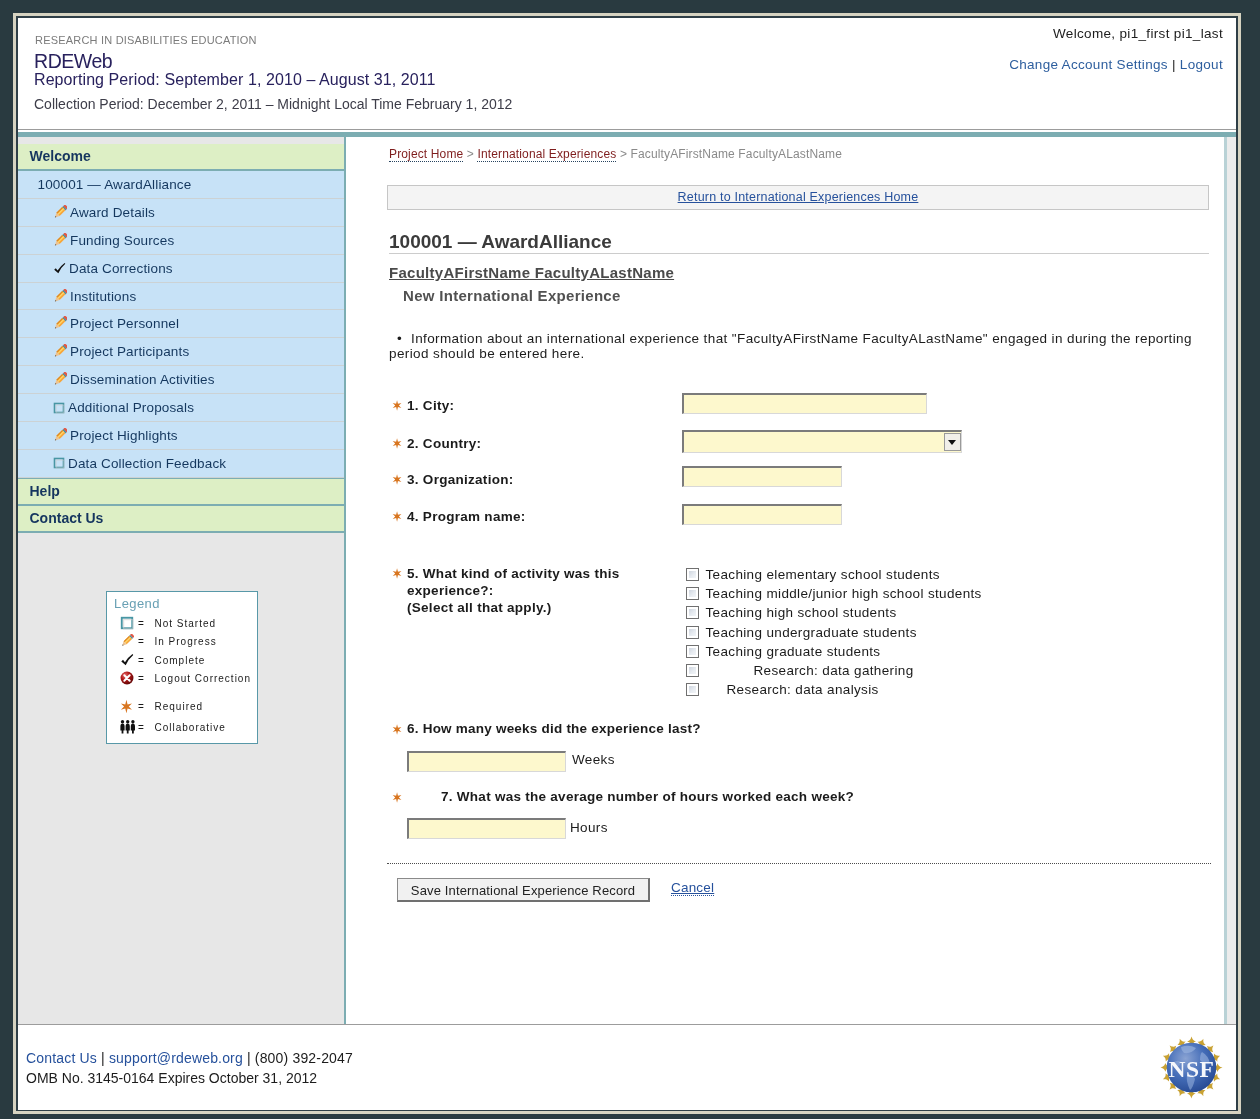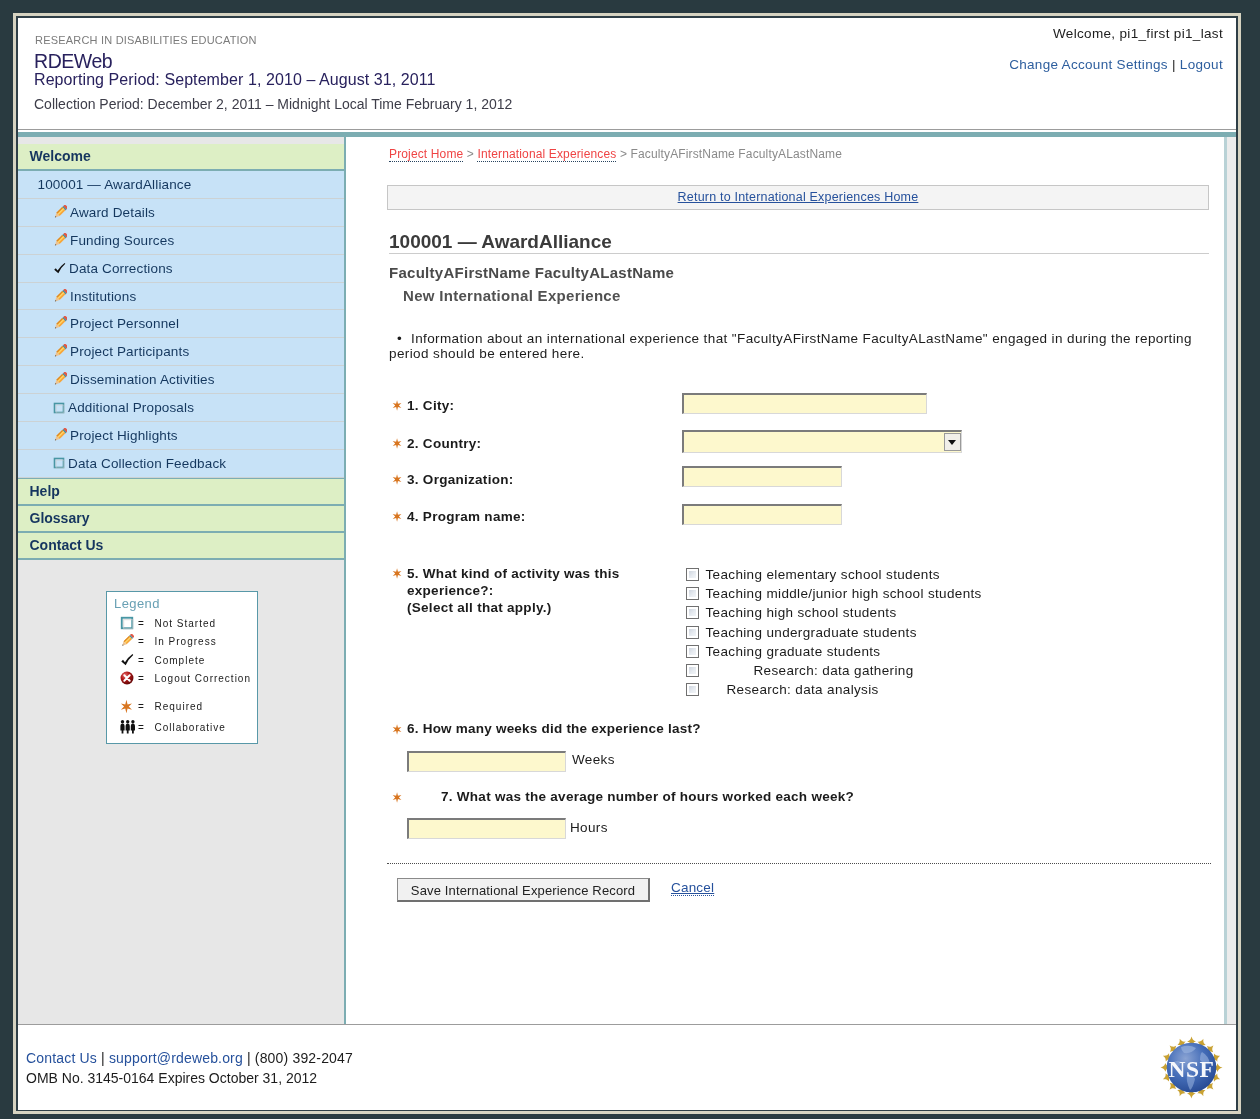--- a/index.html
+++ b/index.html
@@ -27,25 +27,25 @@
   .ico{display:inline-block;vertical-align:middle;margin:-2px 3px 0 0;width:14px;height:15px;}
   
   .legend{left:88px;top:453.5px;width:150px;height:151px;background:#fff;border:1px solid #5898a8;}
   .legend .ttl{position:absolute;left:7px;top:4px;font-size:13px;color:#68a0b4;letter-spacing:0.4px;}
   .lrow{position:absolute;left:13px;font-size:10px;color:#1a1a1a;letter-spacing:1px;height:14px;}
   .lrow .licon{position:absolute;left:0;top:-1px;width:14px;height:14px;}
   .lrow .eq{position:absolute;left:18px;top:1px;}
   .lrow .txt{position:absolute;left:34.5px;top:1px;white-space:nowrap;}
   
   .crumb{left:371px;top:128.5px;font-size:12px;color:#8a8a8a;letter-spacing:0.14px;}
-  .crumb a{color:#ef4444;border-bottom:1px dotted #27435f;}
+  .crumb a{color:#7f1d1d;border-bottom:1px dotted #27435f;}
   .retbar{left:369px;top:166.5px;width:820px;height:23px;background:#f4f4f4;border:1px solid #c6c6c6;text-align:center;line-height:23px;font-size:12.5px;letter-spacing:0.2px;}
   .retbar a{color:#26519c;text-decoration:underline;}
   .title{left:371px;top:213px;width:820px;font-size:19px;font-weight:bold;color:#3b3b3b;letter-spacing:0px;border-bottom:1px solid #ccc;padding-bottom:0px;}
-  .fac{left:371px;top:246px;font-size:15px;font-weight:bold;color:#4a4a4a;letter-spacing:0.27px;}
+  .fac{left:371px;top:246px;font-size:15px;font-weight:bold;color:#4a4a4a;letter-spacing:0.27px;text-decoration:underline;}
   .nie{left:385px;top:269px;font-size:15px;font-weight:bold;color:#515151;letter-spacing:0.3px;}
   .para{left:371px;top:312.5px;width:812px;font-size:13.5px;color:#1c1c1c;line-height:15.8px;text-indent:22px;letter-spacing:0.39px;}
   .para .blt{position:absolute;left:8px;top:0px;text-indent:0;}
   .flabel{position:absolute;font-size:13.5px;font-weight:bold;color:#1b1b1b;letter-spacing:0.28px;white-space:nowrap;line-height:17px;}
   .star{position:absolute;width:11px;height:12px;}
   .yin{position:absolute;background:#fdf8cd;border-top:2px solid #7b7b7b;border-left:2px solid #7b7b7b;border-bottom:1px solid #d8d8d8;border-right:1px solid #d8d8d8;box-sizing:border-box;}
   .selbtn{position:absolute;width:17px;height:18px;background:#f1efe9;border:1px solid #9a9a9a;box-sizing:border-box;}
   .selbtn:after{content:"";position:absolute;left:3px;top:6px;border-left:4px solid transparent;border-right:4px solid transparent;border-top:5px solid #111;}
   .cbx{position:absolute;width:13px;height:13px;box-sizing:border-box;border:1px solid #707070;background:linear-gradient(135deg,#c2cad6 0%,#e8ecf1 55%,#f8fafc 100%);box-shadow:inset 0 0 0 2px #fff;}
   .cblab{position:absolute;font-size:13.5px;color:#1b1b1b;letter-spacing:0.35px;white-space:nowrap;}
@@ -149,21 +149,20 @@
     <div class="sb-item"><svg class="ico" viewBox="0 0 12 12" style="width:12px;height:12px;">
           <use href="#nsq"></use>
         </svg><a href="#">Additional Proposals</a></div>
     <div class="sb-item"><svg class="ico" viewBox="0 0 14 15">
           <use href="#pencil"></use>
         </svg><a href="#">Project Highlights</a></div>
     <div class="sb-item"><svg class="ico" viewBox="0 0 12 12" style="width:12px;height:12px;">
           <use href="#nsq"></use>
         </svg><a href="#">Data Collection Feedback</a></div>
     <div class="sb-green" style="border-top:1px solid #7cadb2;">Help</div>
-    <div class="sb-green">Glossary</div>
     <div class="sb-green">Contact Us</div>
 
     <div class="abs legend">
       <div class="ttl">Legend</div>
       <div class="lrow" style="top:25px;">
           <svg class="licon" viewBox="0 0 12 12">
             <use href="#nsq"></use>
           </svg>
           <span class="eq">=</span>
           <span class="txt">Not Started</span>

